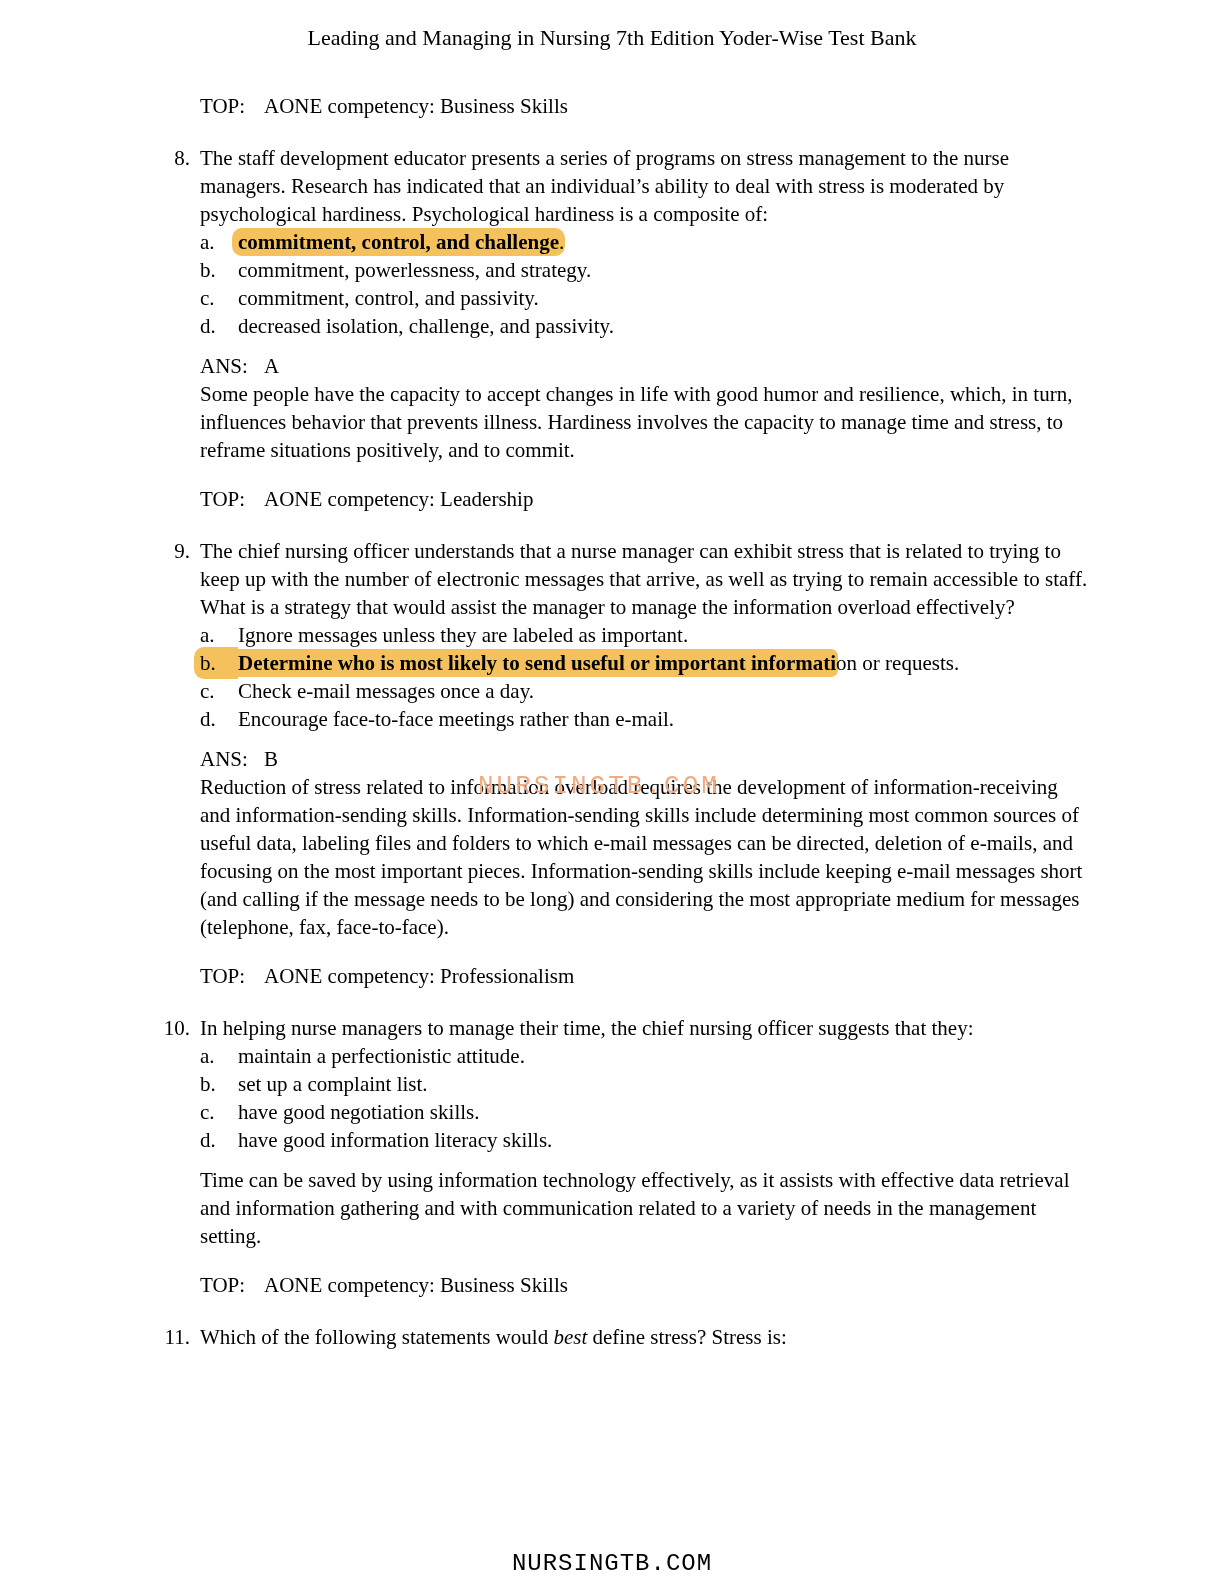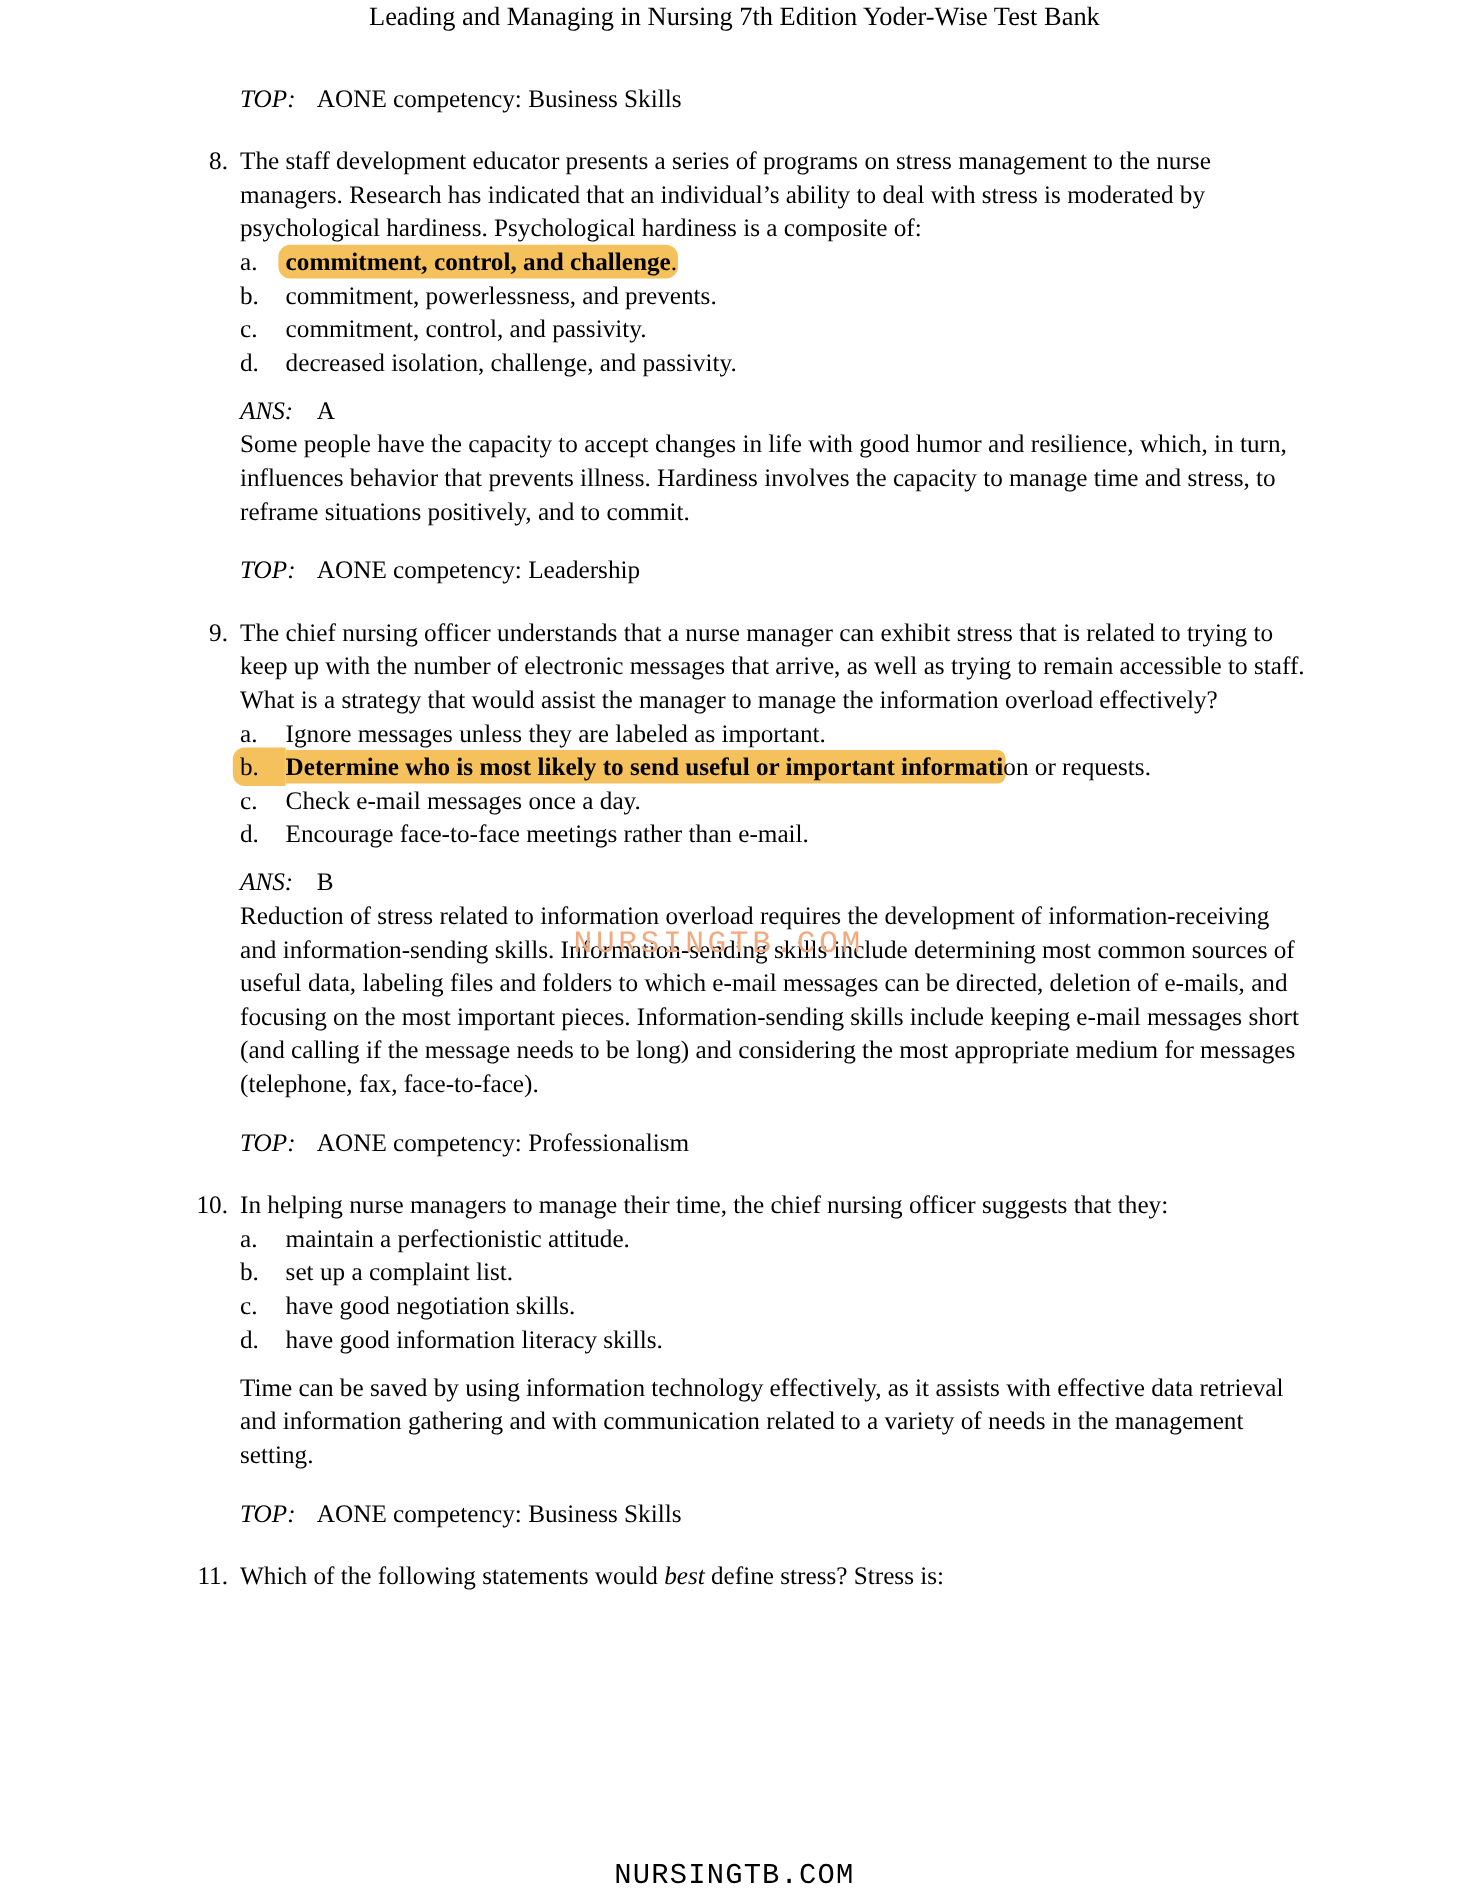--- a/index.html
+++ b/index.html
@@ -8,32 +8,32 @@
     width:1224px; height:1584px;
     margin:0 auto;
     background:#ffffff;
     color:#000;
     font-family:"Liberation Serif","DejaVu Serif",serif;
     font-size:21px;
     line-height:28px;
     overflow:hidden;
   }
   .doc-title {
-    padding-top:0;
+    padding-top:24px;
     text-align:center;
     font-size:22px;
     line-height:28px;
   }
   .content {
     margin-left:200px;
     width:890px;
   }
   .topline { margin-top:21px; }
   .topline.after-title { margin-top:40px; }
-  .lbl { display:inline-block; min-width:64px;font-style:italic; }
+  .lbl { display:inline-block; min-width:64px; }
   .question { position:relative; margin-top:24px; }
   .qnum {
     position:absolute; left:-46px; top:0;
     width:36px; text-align:right;
   }
   .qtext { margin:0; }
   .opt { display:flex; }
   .olet { flex:0 0 38px; }
   .otext { flex:1; }
   .ansblock { margin-top:12px; }
@@ -94,21 +94,21 @@
 
     <div class="question">
       <span class="qnum">8.</span>
       <p class="qtext">The staff development educator presents a series of programs on stress management to the nurse managers. Research has indicated that an individual’s ability to deal with stress is moderated by psychological hardiness. Psychological hardiness is a composite of:</p>
       <div class="opt">
         <span class="olet">a.</span>
         <span class="otext"><mark class="solo">commitment, control, and challenge</mark><span>.</span></span>
       </div>
       <div class="opt">
         <span class="olet">b.</span>
-        <span class="otext">commitment, powerlessness, and prevents.</span>
+        <span class="otext">commitment, powerlessness, and strategy.</span>
       </div>
       <div class="opt">
         <span class="olet">c.</span>
         <span class="otext">commitment, control, and passivity.</span>
       </div>
       <div class="opt">
         <span class="olet">d.</span>
         <span class="otext">decreased isolation, challenge, and passivity.</span>
       </div>
     </div>

